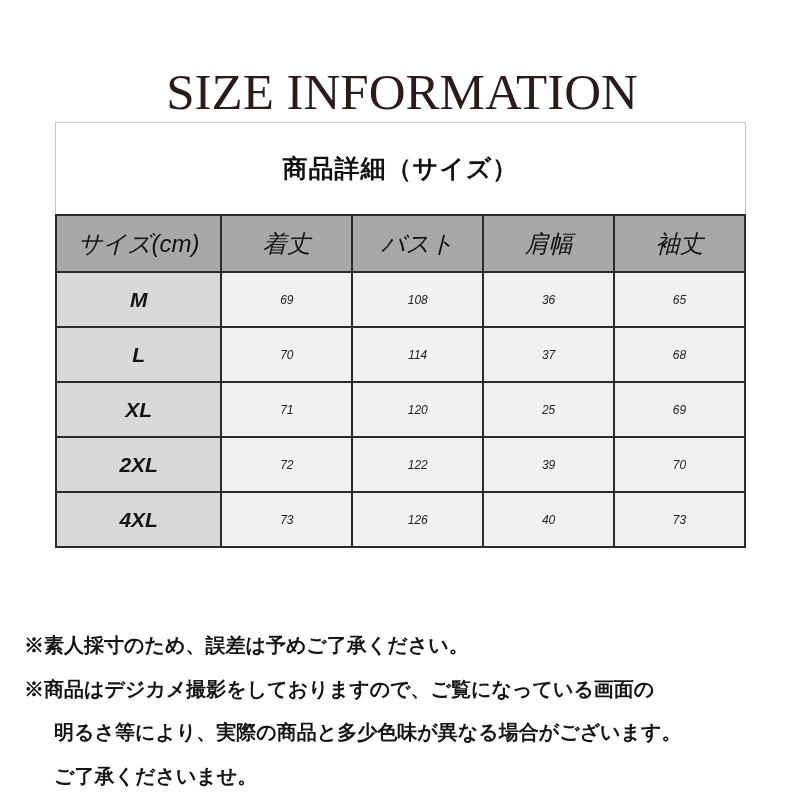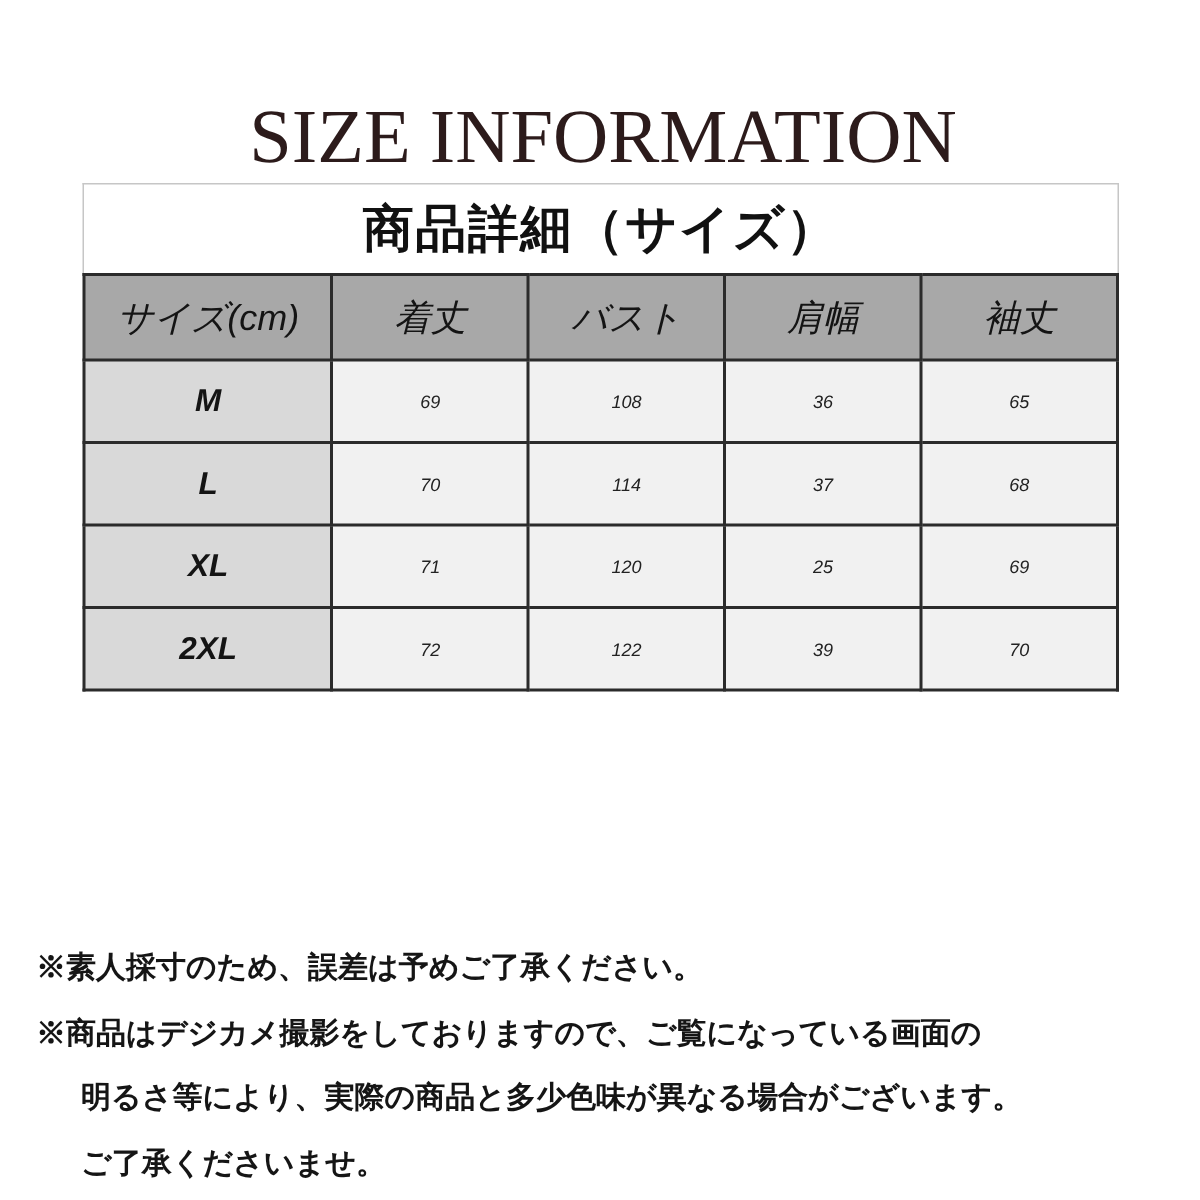--- a/index.html
+++ b/index.html
@@ -30,27 +30,27 @@
     color: #2c1b1b;
   }
   .table-wrap {
     position: absolute;
     left: 55px;
     top: 122px;
     width: 691px;
   }
   .caption-box {
     box-sizing: border-box;
-    height: 60px;
+    height: 92px;
     border: 1px solid #c6c6c6;
     border-bottom: none;
     display: flex;
     align-items: center;
     justify-content: center;
-    font-size: 34px;
+    font-size: 25px;
     font-weight: 700;
     color: #111111;
     letter-spacing: 1px;
     background: #ffffff;
   }
   table.size-table {
     width: 100%;
     border-collapse: collapse;
     table-layout: fixed;
     font-style: italic;
@@ -153,20 +153,27 @@
           <td class="val">25</td>
           <td class="val">69</td>
         </tr>
         <tr>
           <td class="label">2XL</td>
           <td class="val">72</td>
           <td class="val">122</td>
           <td class="val">39</td>
           <td class="val">70</td>
         </tr>
+        <tr>
+          <td class="label">4XL</td>
+          <td class="val">73</td>
+          <td class="val">126</td>
+          <td class="val">40</td>
+          <td class="val">73</td>
+        </tr>
       </tbody>
     </table>
   </div>
 
   <div class="notes">
     <p class="note">※素人採寸のため、誤差は予めご了承ください。</p>
     <p class="note">※商品はデジカメ撮影をしておりますので、ご覧になっている画面の</p>
     <p class="note indent">明るさ等により、実際の商品と多少色味が異なる場合がございます。</p>
     <p class="note indent">ご了承くださいませ。</p>
     <p class="note indent">臭いが残っている場合がございますので、気になるお客様はご購入をお控え下さい。</p>

